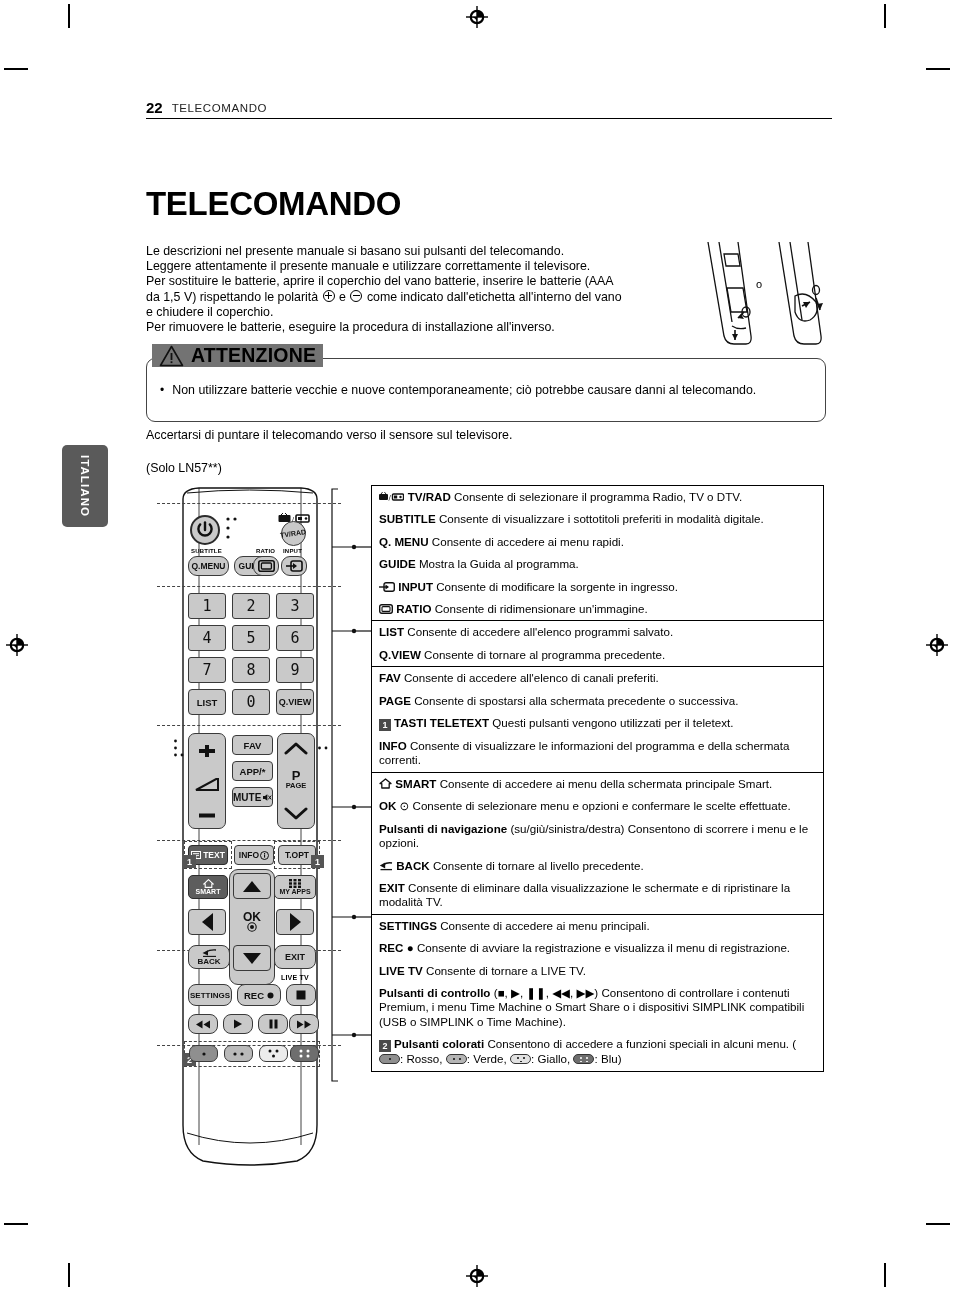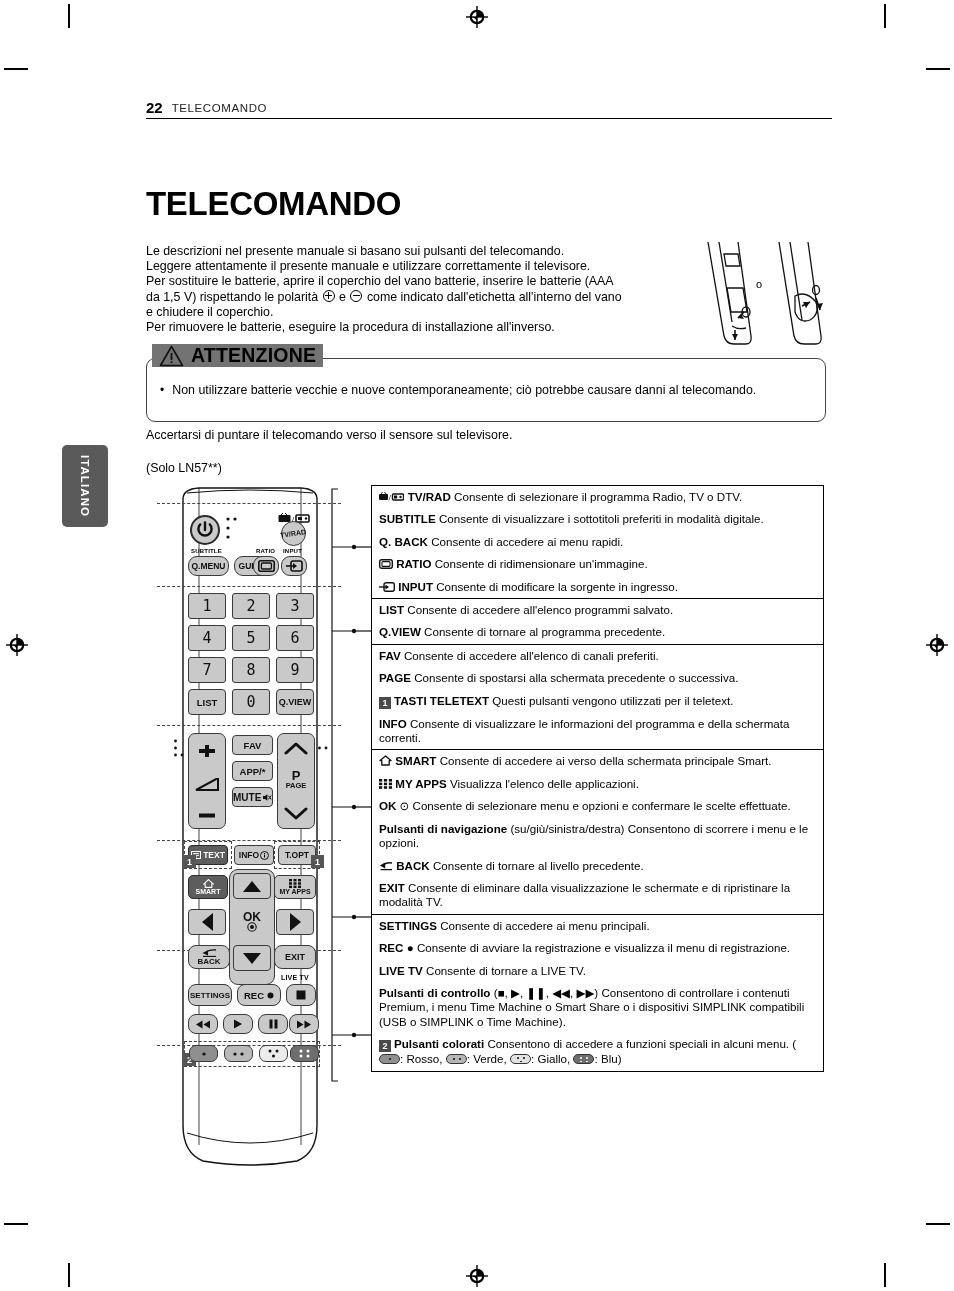--- a/index.html
+++ b/index.html
@@ -566,37 +566,40 @@
               <rect x="15" y="3.5" width="3.2" height="3" fill="#111"></rect>
               <circle cx="21.5" cy="5" r="1.2" fill="#111"></circle>
             </svg>
         </span>
         <b>TV/RAD</b><span> Consente di selezionare il programma Radio, TV o DTV.</span>
       </div>
       <div class="row">
         <b>SUBTITLE</b><span> Consente di visualizzare i sottotitoli preferiti in modalità digitale.</span>
       </div>
       <div class="row">
-        <b>Q. BACK</b><span> Consente di accedere ai menu rapidi.</span>
-      </div>
-      <div class="row">
-        <span><svg width="14" height="10" viewBox="0 0 14 10" style="vertical-align:-1px;">
-              <rect x="0.7" y="0.7" width="12.6" height="8.6" rx="2" fill="none" stroke="#111" stroke-width="1.4"></rect>
-              <rect x="3" y="2.6" width="8" height="4.8" rx="1" fill="none" stroke="#111" stroke-width="1.1"></rect>
-            </svg></span>
-        <b>RATIO</b><span> Consente di ridimensionare un'immagine.</span>
+        <b>Q. MENU</b><span> Consente di accedere ai menu rapidi.</span>
+      </div>
+      <div class="row">
+        <b>GUIDE</b><span> Mostra la Guida al programma.</span>
       </div>
       <div class="row">
         <span><svg width="16" height="10" viewBox="0 0 16 10" style="vertical-align:-1px;">
               <rect x="5" y="0.7" width="10.3" height="8.6" rx="2" fill="none" stroke="#111" stroke-width="1.4"></rect>
               <line x1="0" y1="5" x2="9" y2="5" stroke="#111" stroke-width="1.4"></line>
               <path d="M6.5 2.5 L10 5 L6.5 7.5 Z" fill="#111"></path>
             </svg></span>
         <b>INPUT</b><span> Consente di modificare la sorgente in ingresso.</span>
       </div>
+      <div class="row">
+        <span><svg width="14" height="10" viewBox="0 0 14 10" style="vertical-align:-1px;">
+              <rect x="0.7" y="0.7" width="12.6" height="8.6" rx="2" fill="none" stroke="#111" stroke-width="1.4"></rect>
+              <rect x="3" y="2.6" width="8" height="4.8" rx="1" fill="none" stroke="#111" stroke-width="1.1"></rect>
+            </svg></span>
+        <b>RATIO</b><span> Consente di ridimensionare un'immagine.</span>
+      </div>
     </div>
 
     <div class="grp">
       <div class="row">
         <b>LIST</b><span> Consente di accedere all'elenco programmi salvato.</span>
       </div>
       <div class="row">
         <b>Q.VIEW</b><span> Consente di tornare al programma precedente.</span>
       </div>
     </div>
@@ -614,37 +617,21 @@
       <div class="row">
         <b>INFO</b><span> Consente di visualizzare le informazioni del programma e della schermata correnti.</span>
       </div>
     </div>
 
     <div class="grp">
       <div class="row">
         <span><svg width="13" height="11" viewBox="0 0 13 11" style="vertical-align:-1px;">
               <path d="M6.5 1 L12 5.6 L10.2 5.6 L10.2 10 L2.8 10 L2.8 5.6 L1 5.6 Z" fill="none" stroke="#111" stroke-width="1.3" stroke-linejoin="round"></path>
             </svg></span>
-        <b>SMART</b><span> Consente di accedere ai verso della schermata principale Smart.</span>
-      </div>
-      <div class="row">
-        <span><svg width="13" height="10" viewBox="0 0 13 10" style="vertical-align:-1px;">
-              <g fill="#111">
-                <rect x="0" y="0" width="3.2" height="2.6"></rect>
-                <rect x="4.9" y="0" width="3.2" height="2.6"></rect>
-                <rect x="9.8" y="0" width="3.2" height="2.6"></rect>
-                <rect x="0" y="3.6" width="3.2" height="2.6"></rect>
-                <rect x="4.9" y="3.6" width="3.2" height="2.6"></rect>
-                <rect x="9.8" y="3.6" width="3.2" height="2.6"></rect>
-                <rect x="0" y="7.2" width="3.2" height="2.6"></rect>
-                <rect x="4.9" y="7.2" width="3.2" height="2.6"></rect>
-                <rect x="9.8" y="7.2" width="3.2" height="2.6"></rect>
-              </g>
-            </svg></span>
-        <b>MY APPS</b><span> Visualizza l'elenco delle applicazioni.</span>
+        <b>SMART</b><span> Consente di accedere ai menu della schermata principale Smart.</span>
       </div>
       <div class="row">
         <b>OK</b><span> ⊙ Consente di selezionare menu e opzioni e confermare le scelte effettuate.</span>
       </div>
       <div class="row">
         <b>Pulsanti di navigazione</b><span> (su/giù/sinistra/destra) Consentono di scorrere i menu e le opzioni.</span>
       </div>
       <div class="row">
         <span><svg width="14" height="10" viewBox="0 0 14 10" style="vertical-align:-1px;">
               <path d="M13 2 Q8 1.2 4.5 3.6" fill="none" stroke="#111" stroke-width="1.5"></path>

